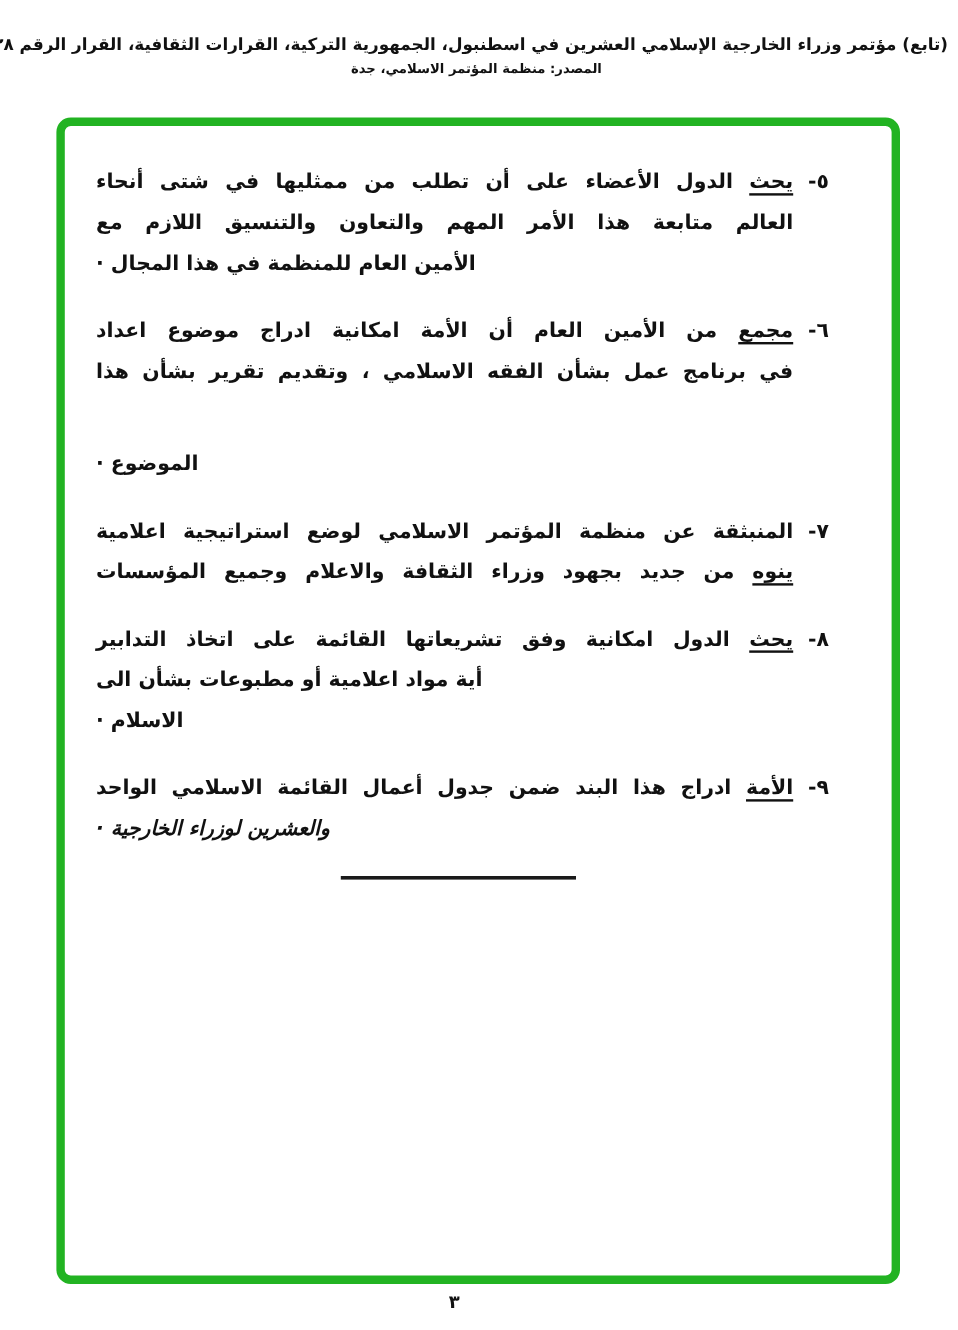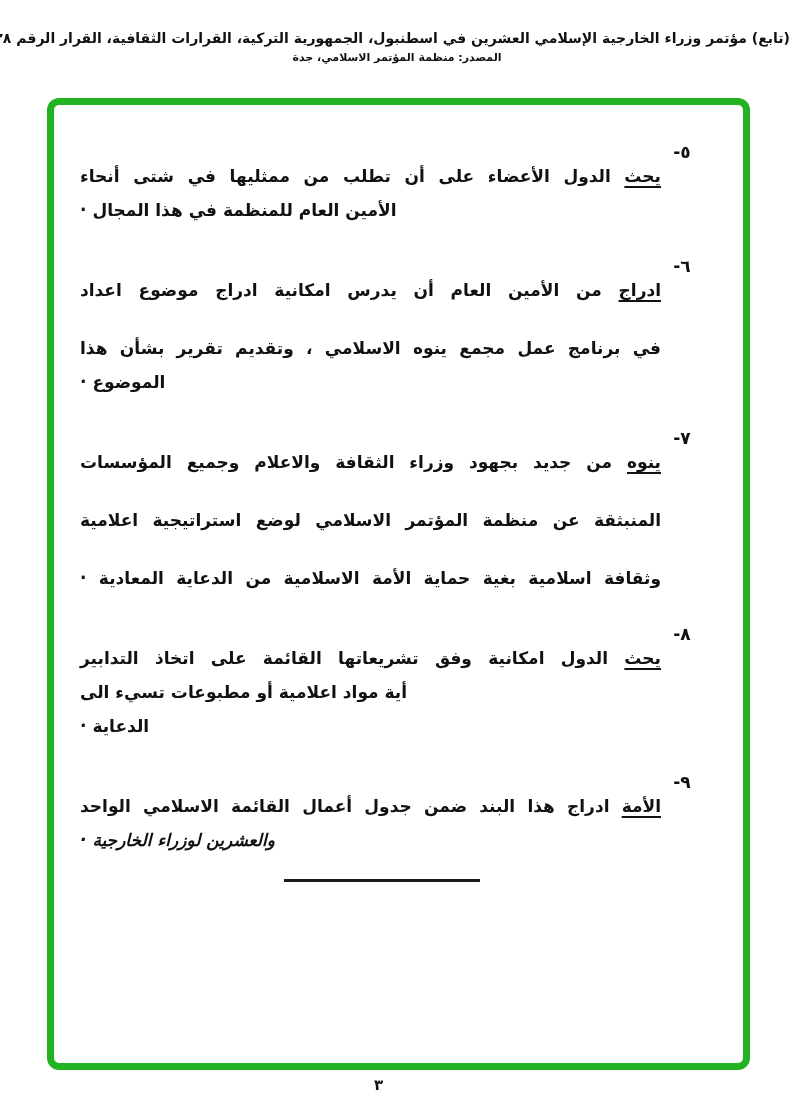--- a/index.html
+++ b/index.html
@@ -32,28 +32,28 @@
   }
   
   .item{display:flex;margin-bottom:22px;}
   .num{
     flex:none;width:30px;margin-left:6px;
     font-size:17px;font-weight:bold;line-height:34px;text-align:center;
   }
   .text{flex:1;min-width:0;}
   .line{
     font-size:17px;font-weight:bold;line-height:34px;
-    text-align:justify;text-align-last:justify;margin-top:24px;
+    text-align:justify;text-align-last:justify;
   }
   .endline{
     font-size:17px;font-weight:bold;line-height:34px;
     text-align:left;
   }
   .ind-a{padding-right:95px;}
-  .ind-b{padding-right:8px;}
+  .ind-b{padding-right:8px;margin-top:43px;}
   .ind-c{padding-right:210px;}
   .ind-d{padding-right:250px;font-style:italic;}
   .lead{text-decoration:underline;text-decoration-thickness:2px;text-underline-offset:4px;}
   .divider{
     width:196px;height:3px;background:#1a1a1a;
     margin:10px 217px 0 0;
   }
   
   .pagenum{
     position:absolute;left:374px;top:1076px;
@@ -66,47 +66,47 @@
 <div class="hdr1">(تابع) مؤتمر وزراء الخارجية الإسلامي العشرين في اسطنبول، الجمهورية التركية، القرارات الثقافية، القرار الرقم ٢٠/٢٨-ث</div>
 <div class="hdr2">المصدر: منظمة المؤتمر الاسلامي، جدة</div>
 
 <div class="frame">
   <div class="content">
 
     <div class="item">
       <div class="num">٥-</div>
       <div class="text">
         <div class="line"><span class="lead">يحث</span><span> الدول الأعضاء على أن تطلب من ممثليها في شتى أنحاء</span></div>
+        <div class="line">العالم متابعة هذا الأمر المهم والتعاون والتنسيق اللازم مع</div>
         <div class="endline ind-a">الأمين العام للمنظمة في هذا المجال ·</div>
       </div>
     </div>
 
     <div class="item">
       <div class="num">٦-</div>
       <div class="text">
-        <div class="line"><span class="lead">ادراج</span><span> من الأمين العام أن يدرس امكانية ادراج موضوع اعداد</span></div>
-        <div class="line">في برنامج عمل مجمع ينوه الاسلامي ، وتقديم تقرير بشأن هذا</div>
+        <div class="line"><span class="lead">مجمع</span><span> من الأمين العام أن الأمة امكانية ادراج موضوع اعداد</span></div>
+        <div class="line">في برنامج عمل بشأن الفقه الاسلامي ، وتقديم تقرير بشأن هذا</div>
         <div class="endline ind-b">الموضوع ·</div>
       </div>
     </div>
 
     <div class="item">
       <div class="num">٧-</div>
       <div class="text">
+        <div class="line">المنبثقة عن منظمة المؤتمر الاسلامي لوضع استراتيجية اعلامية</div>
         <div class="line"><span class="lead">ينوه</span><span> من جديد بجهود وزراء الثقافة والاعلام وجميع المؤسسات</span></div>
-        <div class="line">المنبثقة عن منظمة المؤتمر الاسلامي لوضع استراتيجية اعلامية</div>
-        <div class="line">وثقافة اسلامية بغية حماية الأمة الاسلامية من الدعاية المعادية ·</div>
       </div>
     </div>
 
     <div class="item">
       <div class="num">٨-</div>
       <div class="text">
         <div class="line"><span class="lead">يحث</span><span> الدول امكانية وفق تشريعاتها القائمة على اتخاذ التدابير</span></div>
-        <div class="endline ind-c">أية مواد اعلامية أو مطبوعات تسيء الى الدعاية ·</div>
+        <div class="endline ind-c">أية مواد اعلامية أو مطبوعات بشأن الى الاسلام ·</div>
       </div>
     </div>
 
     <div class="item">
       <div class="num">٩-</div>
       <div class="text">
         <div class="line"><span class="lead">الأمة</span><span> ادراج هذا البند ضمن جدول أعمال القائمة الاسلامي الواحد</span></div>
         <div class="endline ind-d">والعشرين لوزراء الخارجية ·</div>
       </div>
     </div>

